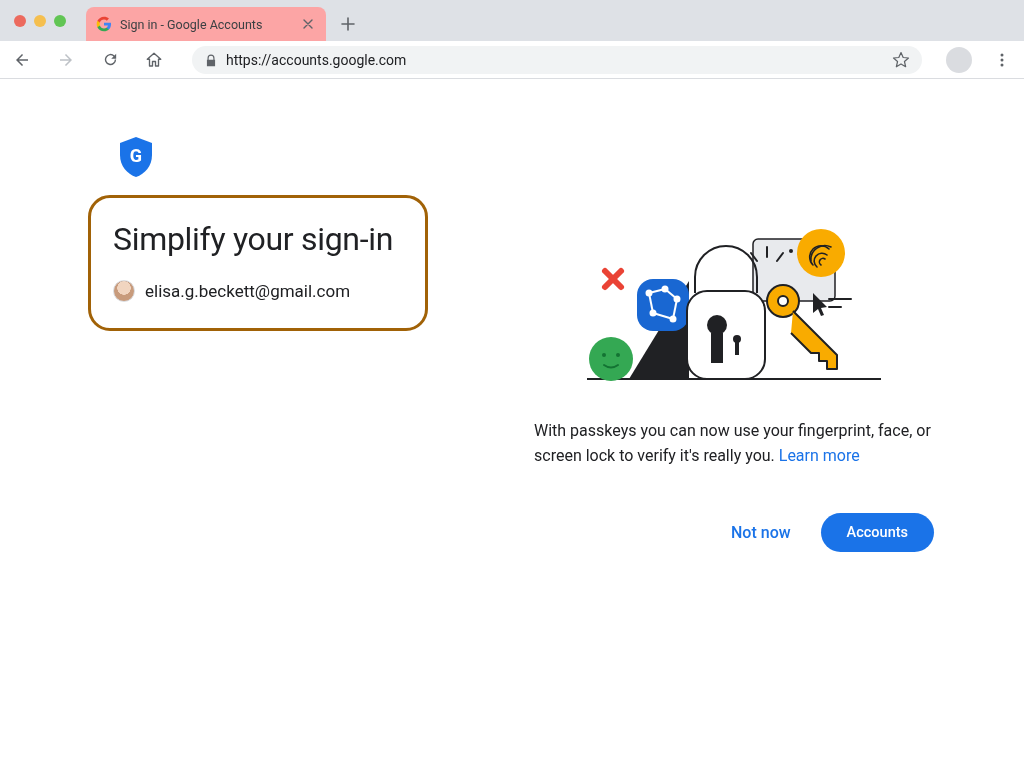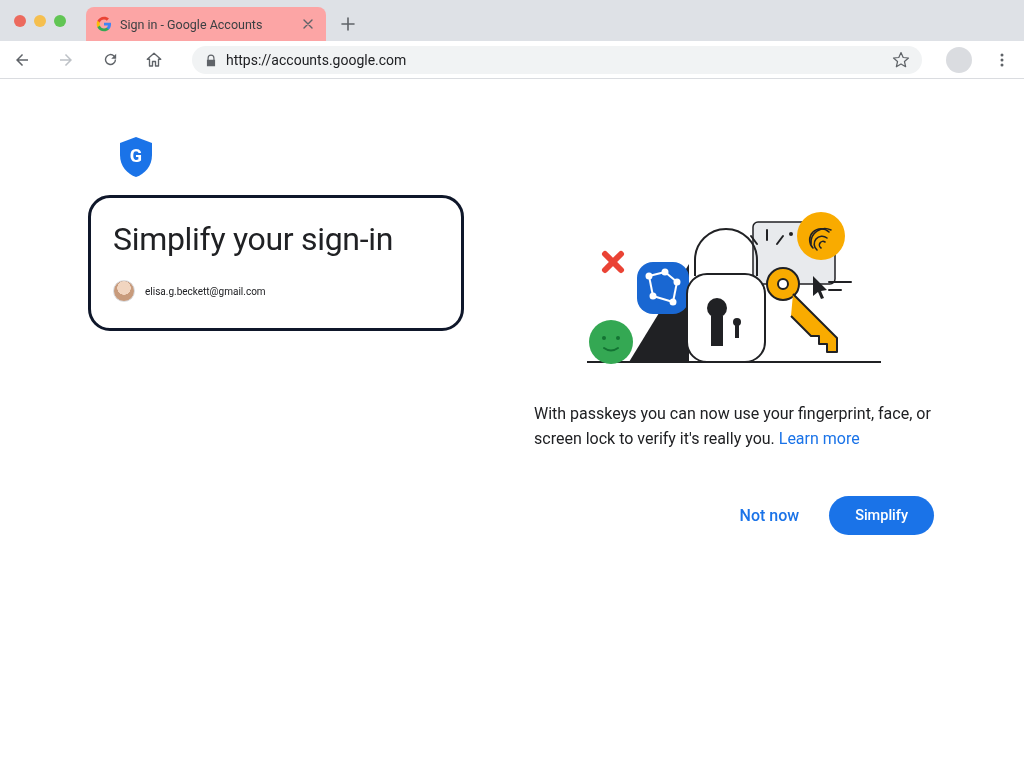--- a/index.html
+++ b/index.html
@@ -24,27 +24,27 @@
     .lock { width:14px; height:14px; color:#5f6368; }
     .url-text { font-size:14px; color:#202124; flex:1; }
     .star { width:18px; height:18px; color:#5f6368; cursor:pointer; }
     .avatar-ctl { width:26px; height:26px; border-radius:50%; background:#dadce0; cursor:pointer; }
     .menu-dots { width:28px; height:28px; display:flex; align-items:center; justify-content:center; cursor:pointer; color:#5f6368; }
 
     
     .content { padding:56px 0 0 0; position:relative; }
     .leftcol { position:absolute; left:88px; top:56px; }
     .shield { width:40px; height:44px; margin-left:28px; }
-    .hl-box { margin-top:16px; border:3px solid #0f172a; border-radius:22px; padding:22px 10px 26px 22px; width:376px; }
+    .hl-box { margin-top:16px; border:3px solid #a16207; border-radius:22px; padding:22px 10px 26px 22px; width:340px; }
     .heading { font-size:32px; font-weight:400; color:#202124; letter-spacing:-0.3px; }
     .acct-row { display:flex; align-items:center; gap:10px; margin-top:22px; }
     .acct-avatar { width:22px; height:22px; border-radius:50%; background:radial-gradient(circle at 50% 35%, #f1d5c0 40%, #c89b7c 42%); border:1px solid #dadce0; }
-    .acct-email { font-size:10px; color:#202124; }
-
-    .rightcol { position:absolute; left:534px; top:125px; width:400px; }
+    .acct-email { font-size:17px; color:#202124; }
+
+    .rightcol { position:absolute; left:534px; top:142px; width:400px; }
     .illus-wrap { width:330px; height:170px; margin:0 auto 28px; position:relative; }
     .desc { font-size:16px; color:#202124; line-height:1.55; }
     .desc a { color:#1a73e8; text-decoration:none; cursor:pointer; }
     .btnrow { display:flex; justify-content:flex-end; align-items:center; gap:20px; margin-top:44px; }
     .btn-text { color:#1a73e8; font-size:16px; font-weight:500; cursor:pointer; padding:8px 10px; }
     .btn-primary { background:#1a73e8; color:#fff; font-size:14.5px; font-weight:500; padding:11px 26px; border-radius:24px; cursor:pointer; border:none; }
   </style>
 </head>
 <body>
 
@@ -208,17 +208,17 @@
         </g>
       </svg>
     </div>
 
     <p class="desc">
       <span>With passkeys you can now use your fingerprint, face, or screen lock to verify it's really you. </span><a>Learn more</a>
     </p>
 
     <div class="btnrow">
       <span class="btn-text">Not now</span>
-      <button class="btn-primary">Simplify</button>
+      <button class="btn-primary">Accounts</button>
     </div>
   </div>
 
 </div>
 
 </body></html>

